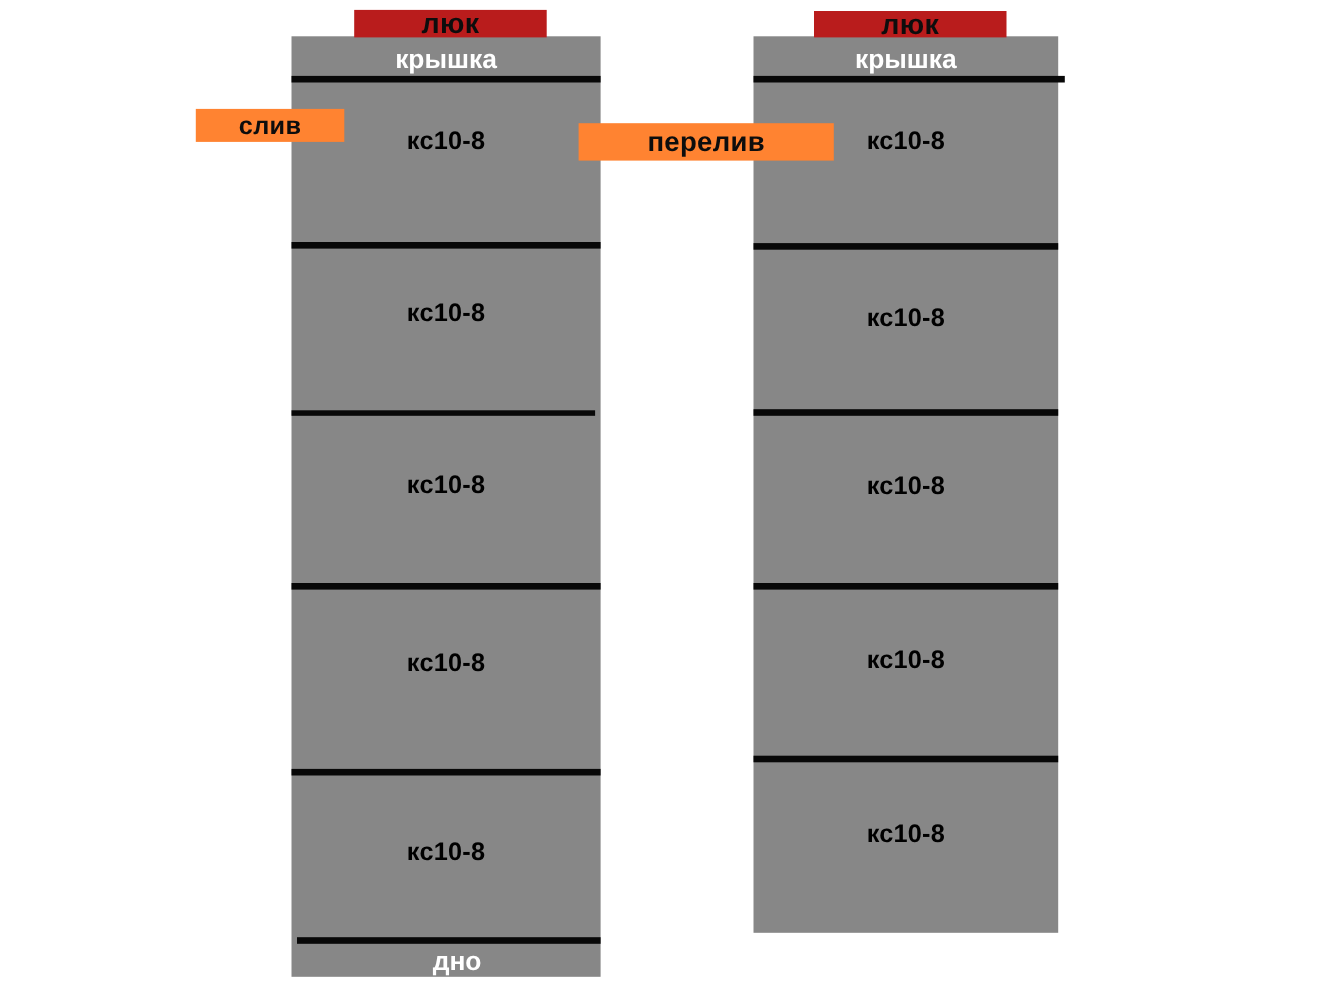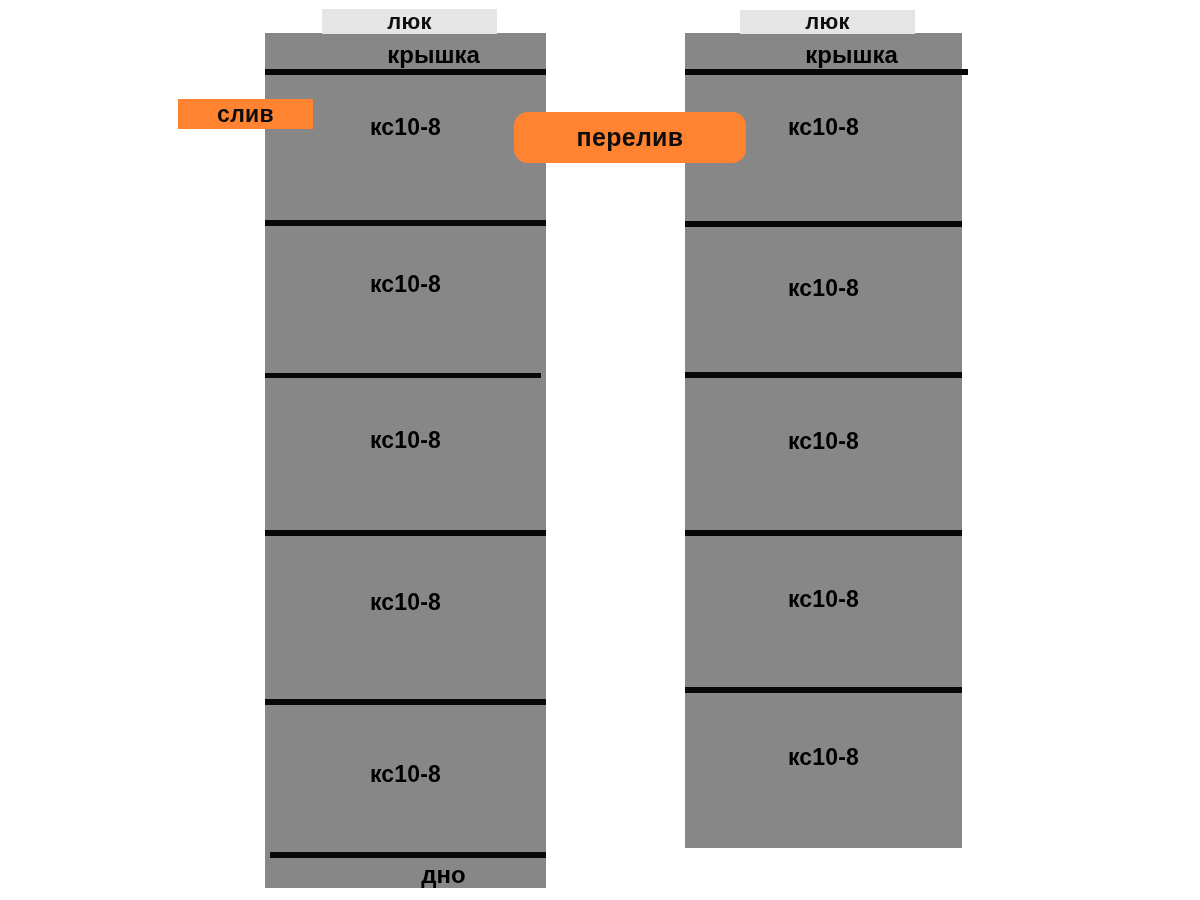--- a/index.html
+++ b/index.html
@@ -45,39 +45,38 @@
     display: flex;
     align-items: center;
     justify-content: center;
     color: #0d0d0d;
     font-weight: bold;
     letter-spacing: 0.3px;
     white-space: nowrap;
     box-sizing: border-box;
   }
   .tag-hatch {
-    background: #e5e5e5;
-    font-size: 22px;
+    background: #b91c1c;
+    font-size: 26px;
   }
   .tag-drain {
     background: #ff8331;
     font-size: 23px;
   }
   .tag-overflow {
     background: #ff8331;
     font-size: 25px;
   }
   .cap-label {
     position: absolute;
     text-align: center;
-    color: #000000;
+    color: #ffffff;
     font-size: 24px;
     font-weight: bold;
     white-space: nowrap;
-    padding-left: 28px;
   }
 </style>
 </head>
 <body>
 
 <div id="canvas">
 
   <div class="column" style="left:265px; top:33px; width:281px; height:855px;">
 
     <div class="cap-label" style="left:0; top:8px; width:100%;">крышка</div>
@@ -131,15 +130,15 @@
 
     <div class="ring-label" style="left:0; top:711px;">кс10-8</div>
   </div>
 
   <div class="tag tag-hatch" style="left:322px; top:9px; width:175px; height:25px;">люк</div>
 
   <div class="tag tag-hatch" style="left:740px; top:10px; width:175px; height:24px;">люк</div>
 
   <div class="tag tag-drain" style="left:178px; top:99px; width:135px; height:30px;text-align:center;">слив</div>
 
-  <div class="tag tag-overflow" style="left:514px; top:112px; width:232px; height:51px;border-radius:14px;">перелив</div>
+  <div class="tag tag-overflow" style="left:526px; top:112px; width:232px; height:34px;">перелив</div>
 
 </div>
 
 </body></html>

